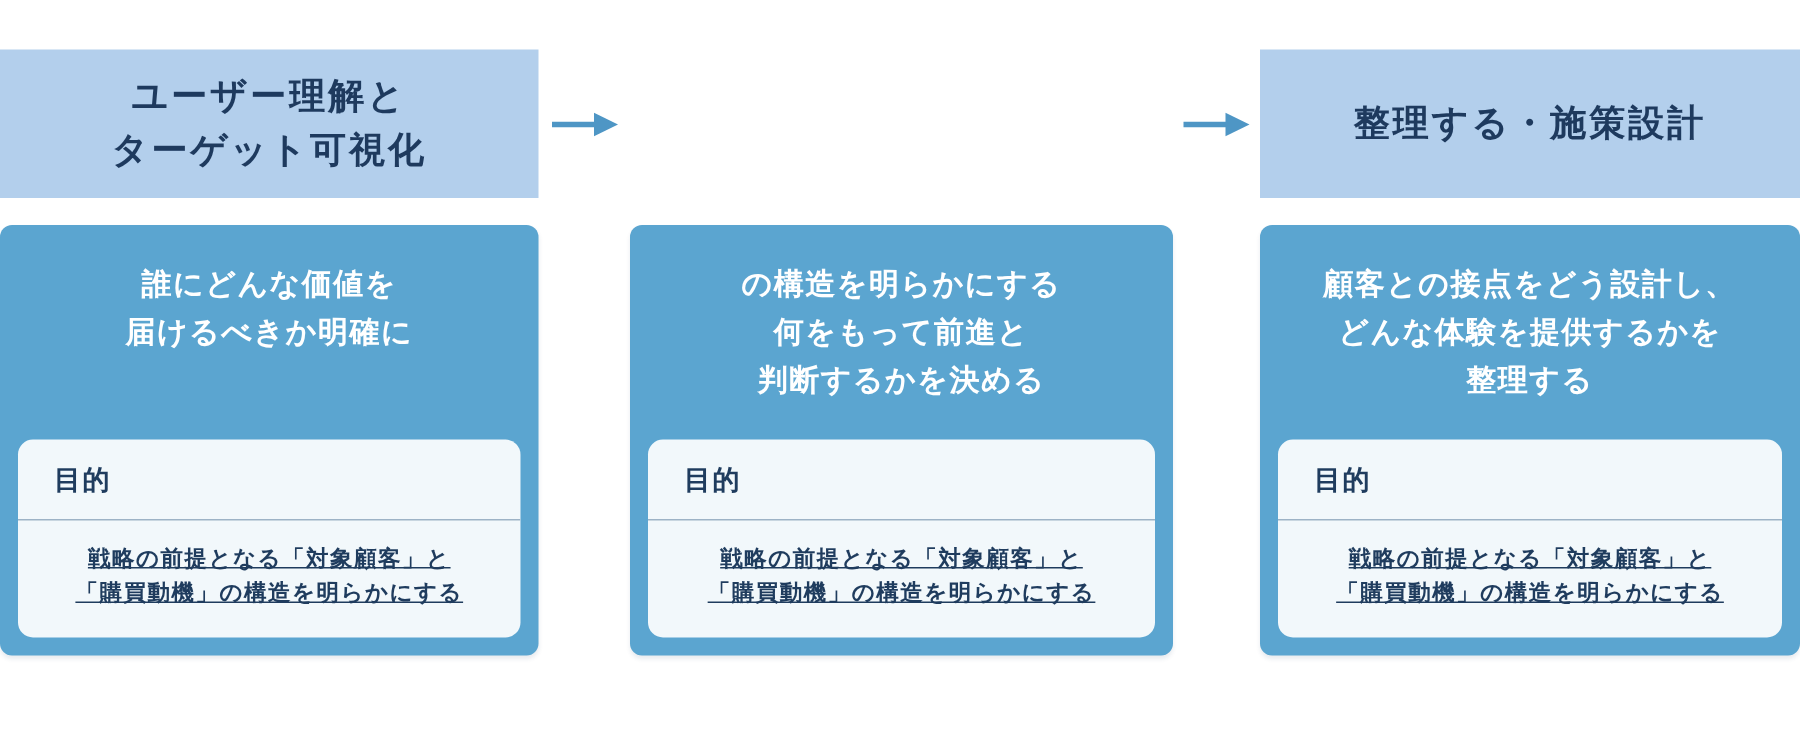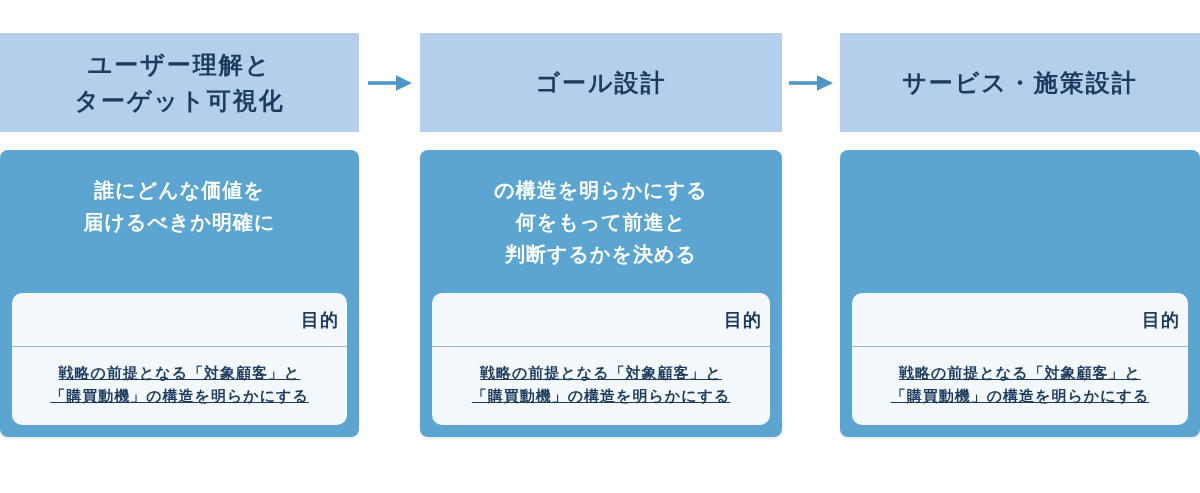--- a/index.html
+++ b/index.html
@@ -79,21 +79,21 @@
     margin-top: auto;
     background: var(--inner-bg, #f2f8fb);
     border-radius: 10px;
     overflow: hidden;
   }
   .purpose-title {
     color: var(--inner-text, #1f3c5e);
     font-size: 18px;
     font-weight: 700;
     letter-spacing: 1px;
-    text-align: right;
+    text-align: left;
     padding: 15px 8px 14px 24px;
   }
   .purpose-divider {
     height: 1px;
     background: var(--divider, #9db3c6);
     width: 100%;
   }
   .purpose-text {
     color: var(--inner-text, #1f3c5e);
     font-size: 15px;
@@ -117,33 +117,30 @@
 ターゲット可視化</span>
     </div>
 
     <div class="arrow-cell a1">
       <svg class="arrow-svg" width="46" height="18" viewBox="0 0 46 18" aria-hidden="true">
         <line x1="1" y1="9" x2="31" y2="9" stroke="currentColor" stroke-width="3.6"></line>
         <path d="M29 1.2 L45 9 L29 16.8 Z" fill="currentColor"></path>
       </svg>
     </div>
 
-    <div class="stage-header h2">
-      <span>ゴール設計</span>
-    </div>
 
     <div class="arrow-cell a2">
       <svg class="arrow-svg" width="46" height="18" viewBox="0 0 46 18" aria-hidden="true">
         <line x1="1" y1="9" x2="31" y2="9" stroke="currentColor" stroke-width="3.6"></line>
         <path d="M29 1.2 L45 9 L29 16.8 Z" fill="currentColor"></path>
       </svg>
     </div>
 
     <div class="stage-header h3">
-      <span>サービス・施策設計</span>
+      <span>整理する・施策設計</span>
     </div>
 
     <div class="stage-card c1">
       <div class="stage-summary">誰にどんな価値を
 届けるべきか明確に</div>
       <div class="purpose-card">
         <div class="purpose-title">目的</div>
         <div class="purpose-divider"></div>
         <div class="purpose-text">戦略の前提となる「対象顧客」と
 「購買動機」の構造を明らかにする</div>
@@ -156,20 +153,23 @@
 判断するかを決める</div>
       <div class="purpose-card">
         <div class="purpose-title">目的</div>
         <div class="purpose-divider"></div>
         <div class="purpose-text">戦略の前提となる「対象顧客」と
 「購買動機」の構造を明らかにする</div>
       </div>
     </div>
 
     <div class="stage-card c3">
+      <div class="stage-summary">顧客との接点をどう設計し、
+どんな体験を提供するかを
+整理する</div>
       <div class="purpose-card">
         <div class="purpose-title">目的</div>
         <div class="purpose-divider"></div>
         <div class="purpose-text">戦略の前提となる「対象顧客」と
 「購買動機」の構造を明らかにする</div>
       </div>
     </div>
 
   </div>
 </div>

